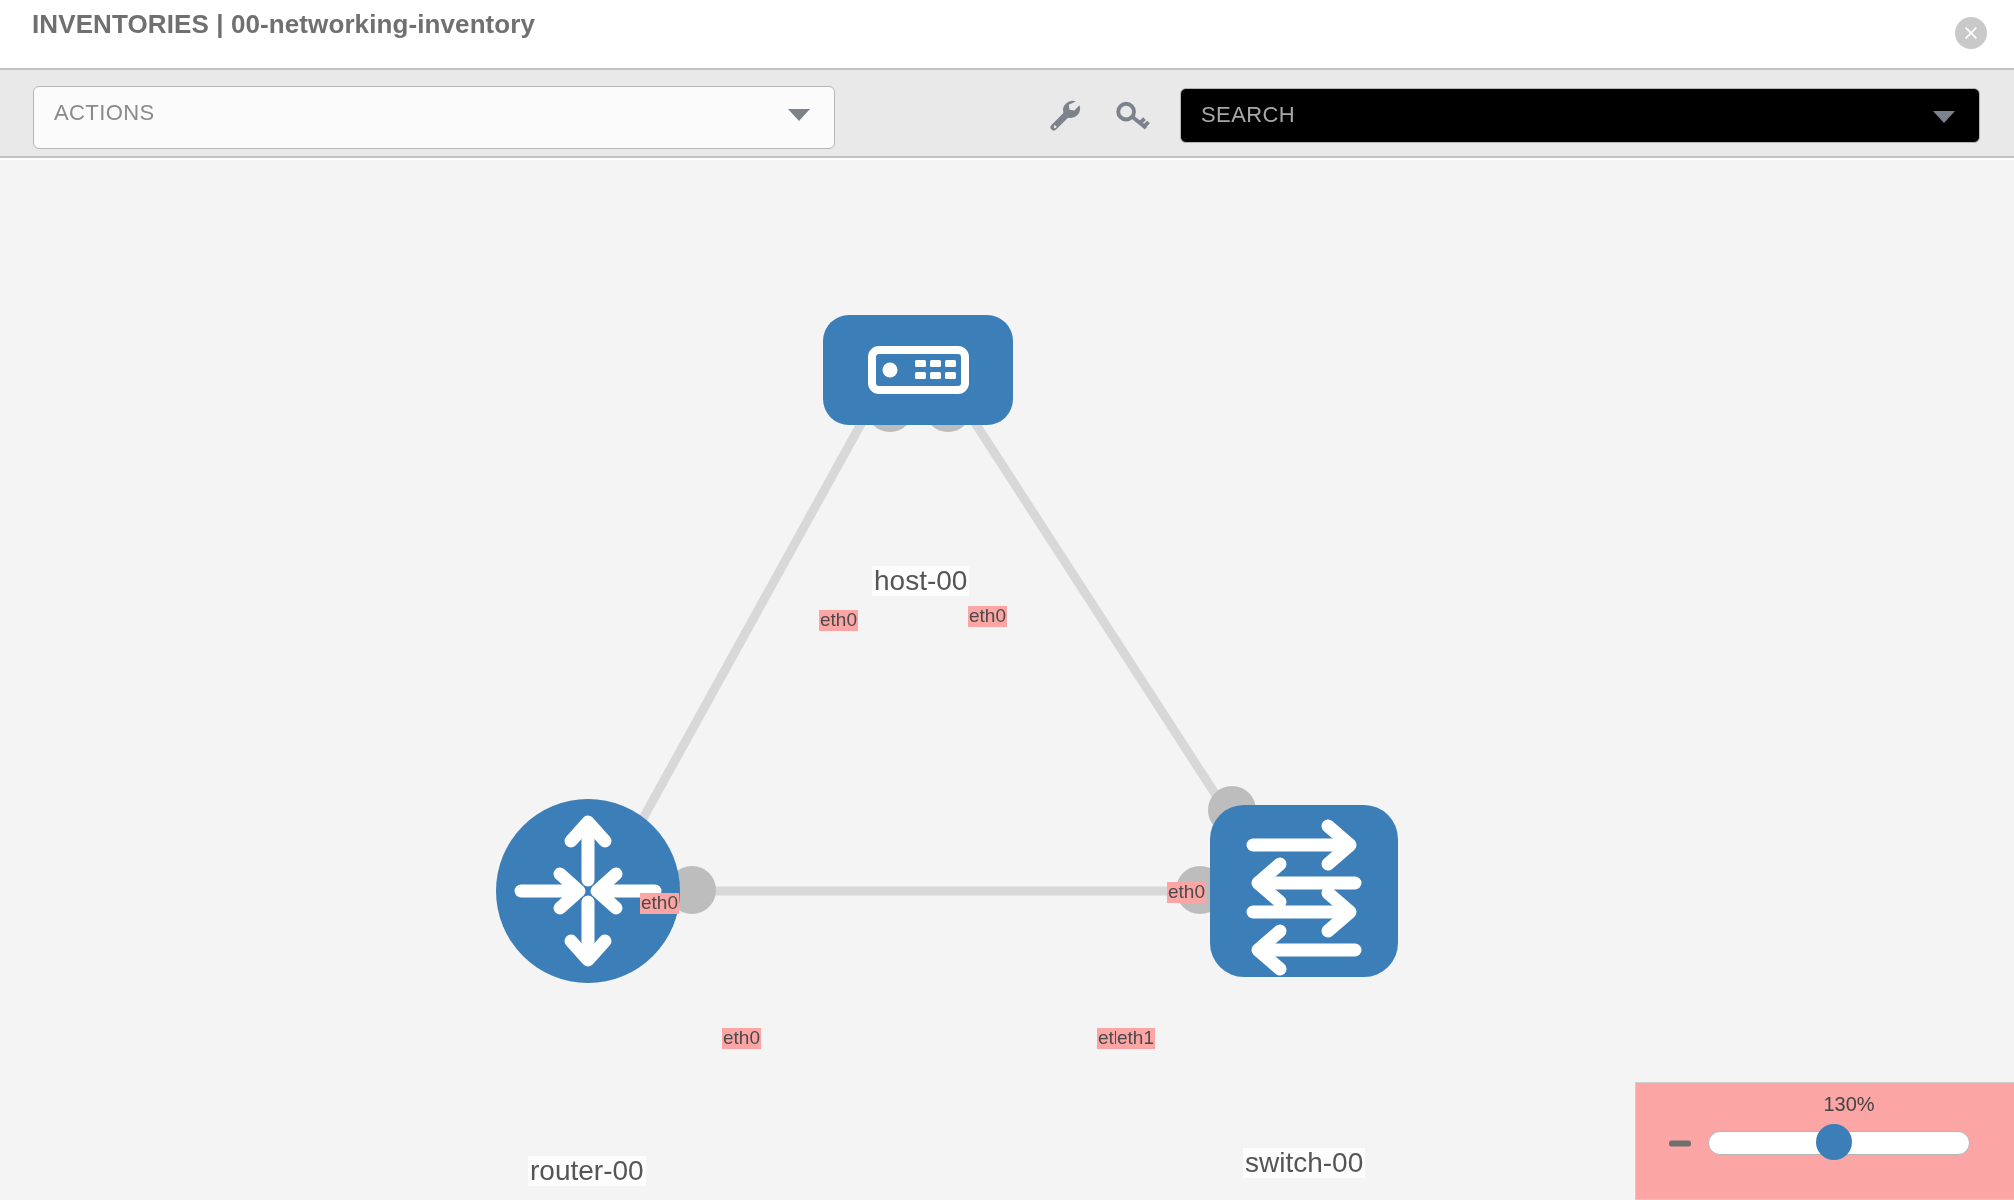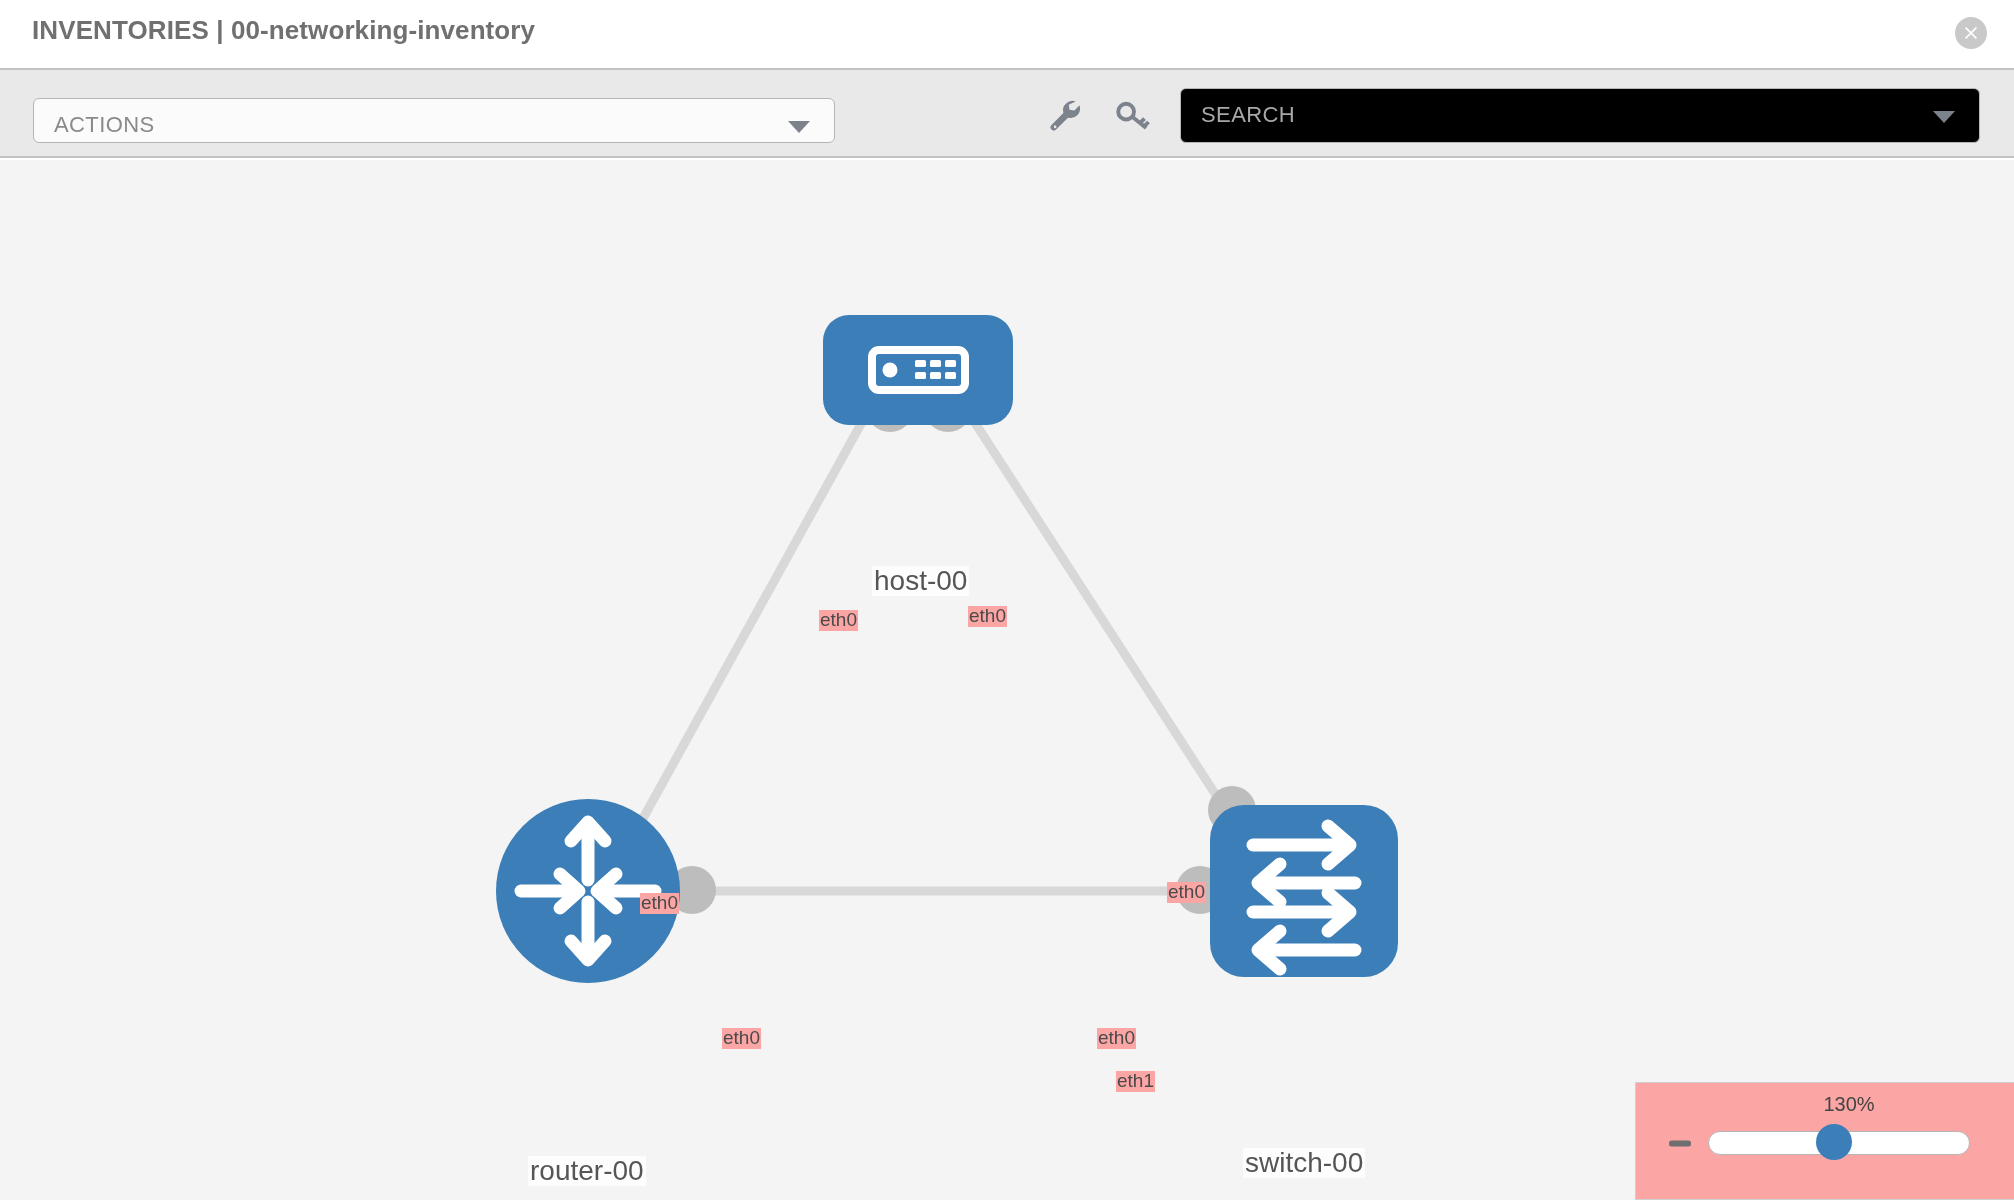--- a/index.html
+++ b/index.html
@@ -24,21 +24,21 @@
     left: 0; top: 0;
     width: 2014px;
     height: 68px;
     background: #ffffff;
     display: flex;
     align-items: center;
   }
   .page-title {
     position: absolute;
     left: 32px;
-    top: 15px;
+    top: 9px;
     font-size: 26px;
     font-weight: bold;
     color: #707070;
     letter-spacing: 0.1px;
     white-space: nowrap;
   }
   .close-btn {
     position: absolute;
     right: 27px;
     top: 17px;
@@ -57,22 +57,22 @@
     position: absolute;
     left: 0; top: 68px;
     width: 2014px;
     height: 90px;
     background: #e9e9e9;
     border-top: 2px solid #c2c2c2;
     border-bottom: 2px solid #c2c2c2;
   }
   .actions-select {
     position: absolute;
-    left: 33px; top: 28px;
-    width: 802px; height: 45px;
+    left: 33px; top: 16px;
+    width: 802px; height: 63px;
     background: #fbfbfb;
     border: 1.5px solid #b6b6b6;
     border-radius: 6px;
     cursor: pointer;
   }
   .actions-select .label {
     position: absolute;
     left: 20px; top: 13px;
     font-size: 22px;
     color: #8a8a8a;
@@ -308,21 +308,21 @@
         </g>
       </g>
     </svg>
 
     <div class="iface-label" style="left:819px; top:450px;">eth0</div>
     <div class="iface-label" style="left:968px; top:446px;">eth0</div>
     <div class="iface-label" style="left:640px; top:733px;">eth0</div>
     <div class="iface-label" style="left:1167px; top:722px;">eth0</div>
     <div class="iface-label" style="left:722px; top:868px;">eth0</div>
     <div class="iface-label" style="left:1097px; top:868px;">eth0</div>
-    <div class="iface-label" style="left:1116px; top:868px;margin-top:43px;">eth1</div>
+    <div class="iface-label" style="left:1116px; top:868px;">eth1</div>
 
     <div class="node-label" style="left:872px; top:406px;">host-00</div>
     <div class="node-label" style="left:528px; top:996px;">router-00</div>
     <div class="node-label" style="left:1243px; top:988px;">switch-00</div>
 
     <div class="zoom-panel" style="left:1622px; top:922px;">
       <div class="zoom-level">130%</div>
       <div class="zoom-minus">
         <svg width="32" height="32" viewBox="0 0 32 32">
           <rect x="5" y="13.5" width="22" height="6" rx="2.5" fill="#6f6f6f"></rect>

